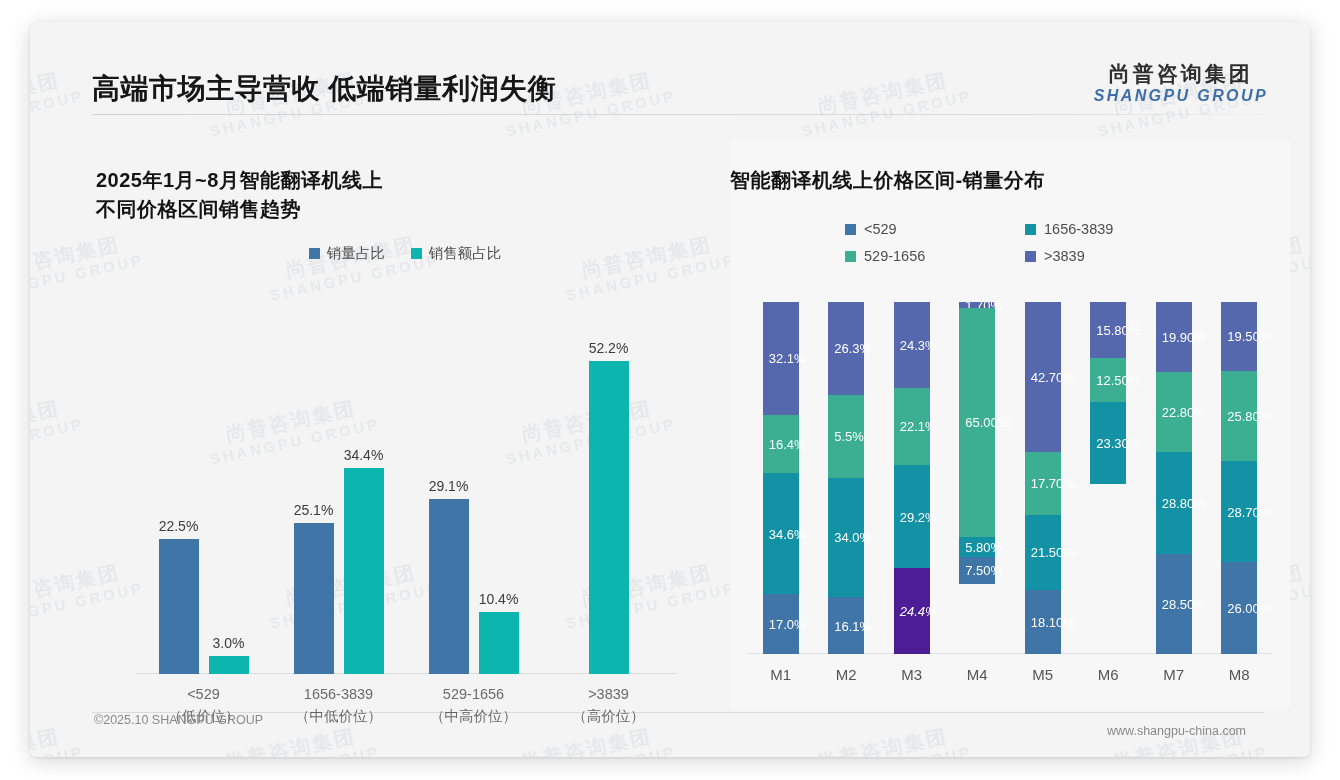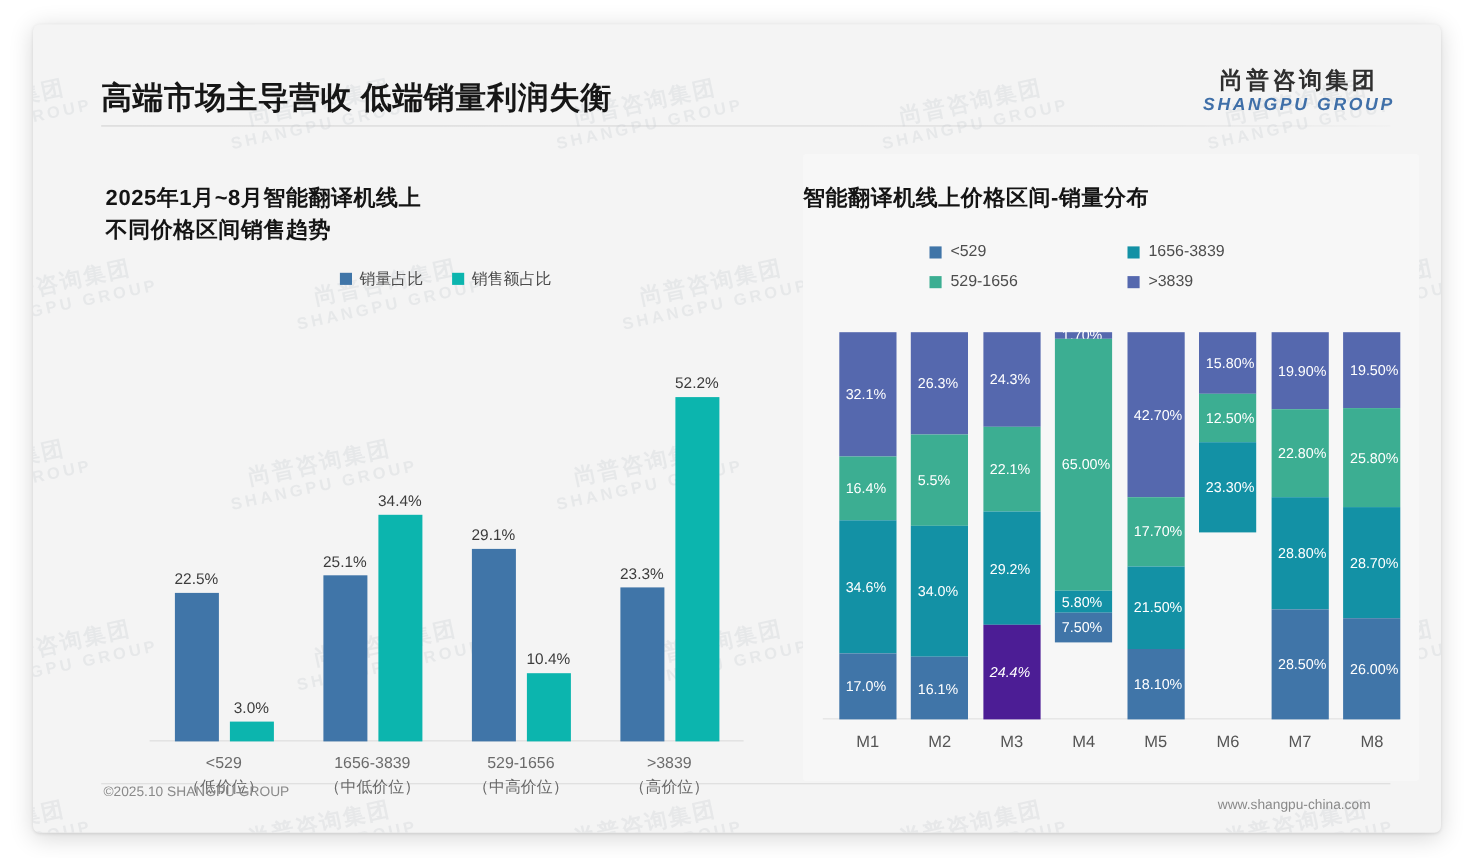--- a/index.html
+++ b/index.html
@@ -119,21 +119,21 @@
 
   
   #stacked-plot {
     position: absolute; left: 18px; top: 162px; width: 524px; height: 352px;
   }
   #stacked-baseline {
     position: absolute; left: 0; bottom: 0; width: 100%; height: 1px;
     background: #e0e0e0;
   }
   .stack {
-    position: absolute; bottom: 0; width: 52px; height: 100%;
+    position: absolute; bottom: 0; width: 36px; height: 100%;
     display: flex; flex-direction: column;
   }
   .seg { position: relative; width: 100%; overflow: visible; }
   .seg-value {
     position: absolute; left: 6px; top: 50%; transform: translateY(-50%);
     font-size: 13px; color: #ffffff; white-space: nowrap;
   }
   .stack-label {
     position: absolute; top: 100%; left: 50%; transform: translateX(-50%);
     margin-top: 12px; font-size: 15px; color: #555; white-space: nowrap;
@@ -324,24 +324,20 @@
             <div class="bar" style="height: 62.4px; background: rgb(12, 181, 174);"></div>
             <div class="bar-value">10.4%</div>
           </div>
           <div class="group-label">
             <span>529-1656</span>
             <span>（中高价位）</span>
           </div>
         </div>
         <div class="group" style="left: 411.5px;">
           <div class="bar-wrap">
-            <div class="bar" style="height: 139.8px; background: rgb(64, 117, 168);"></div>
-            <div class="bar-value">23.3%</div>
-          </div>
-          <div class="bar-wrap">
             <div class="bar" style="height: 313.2px; background: rgb(12, 181, 174);"></div>
             <div class="bar-value">52.2%</div>
           </div>
           <div class="group-label">
             <span>&gt;3839</span>
             <span>（高价位）</span>
           </div>
         </div>
       </div>
   </div>

